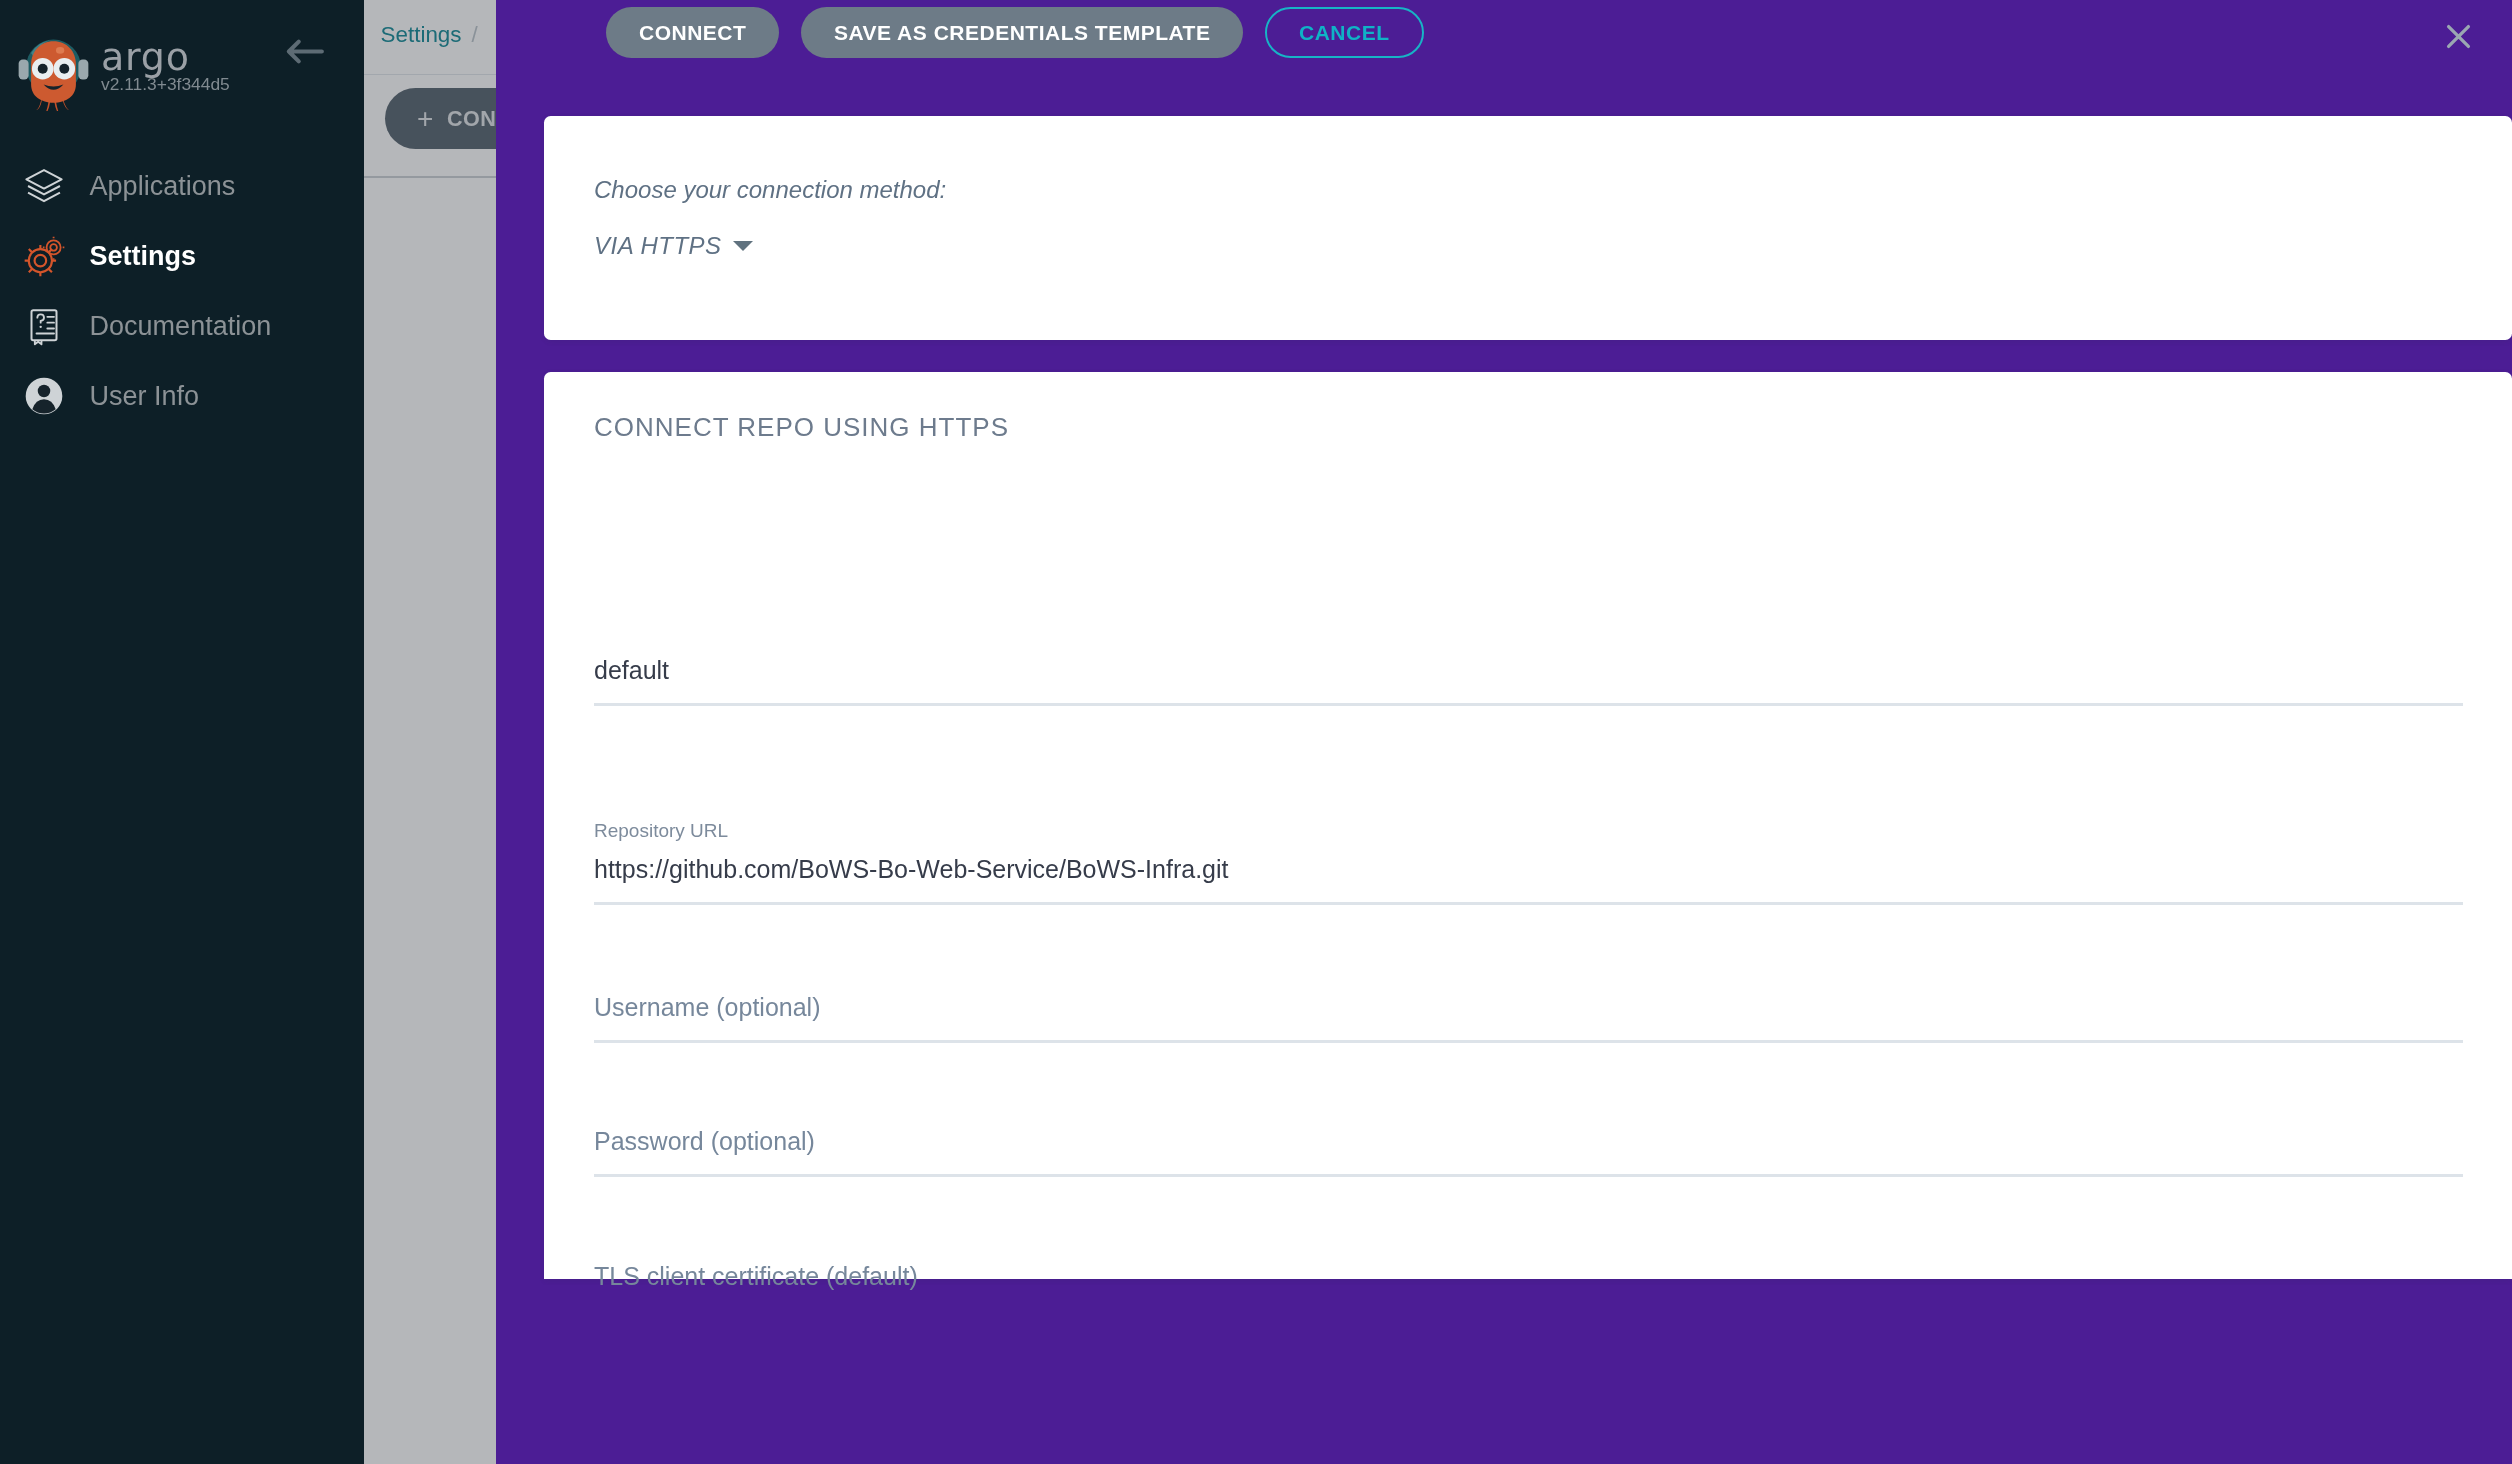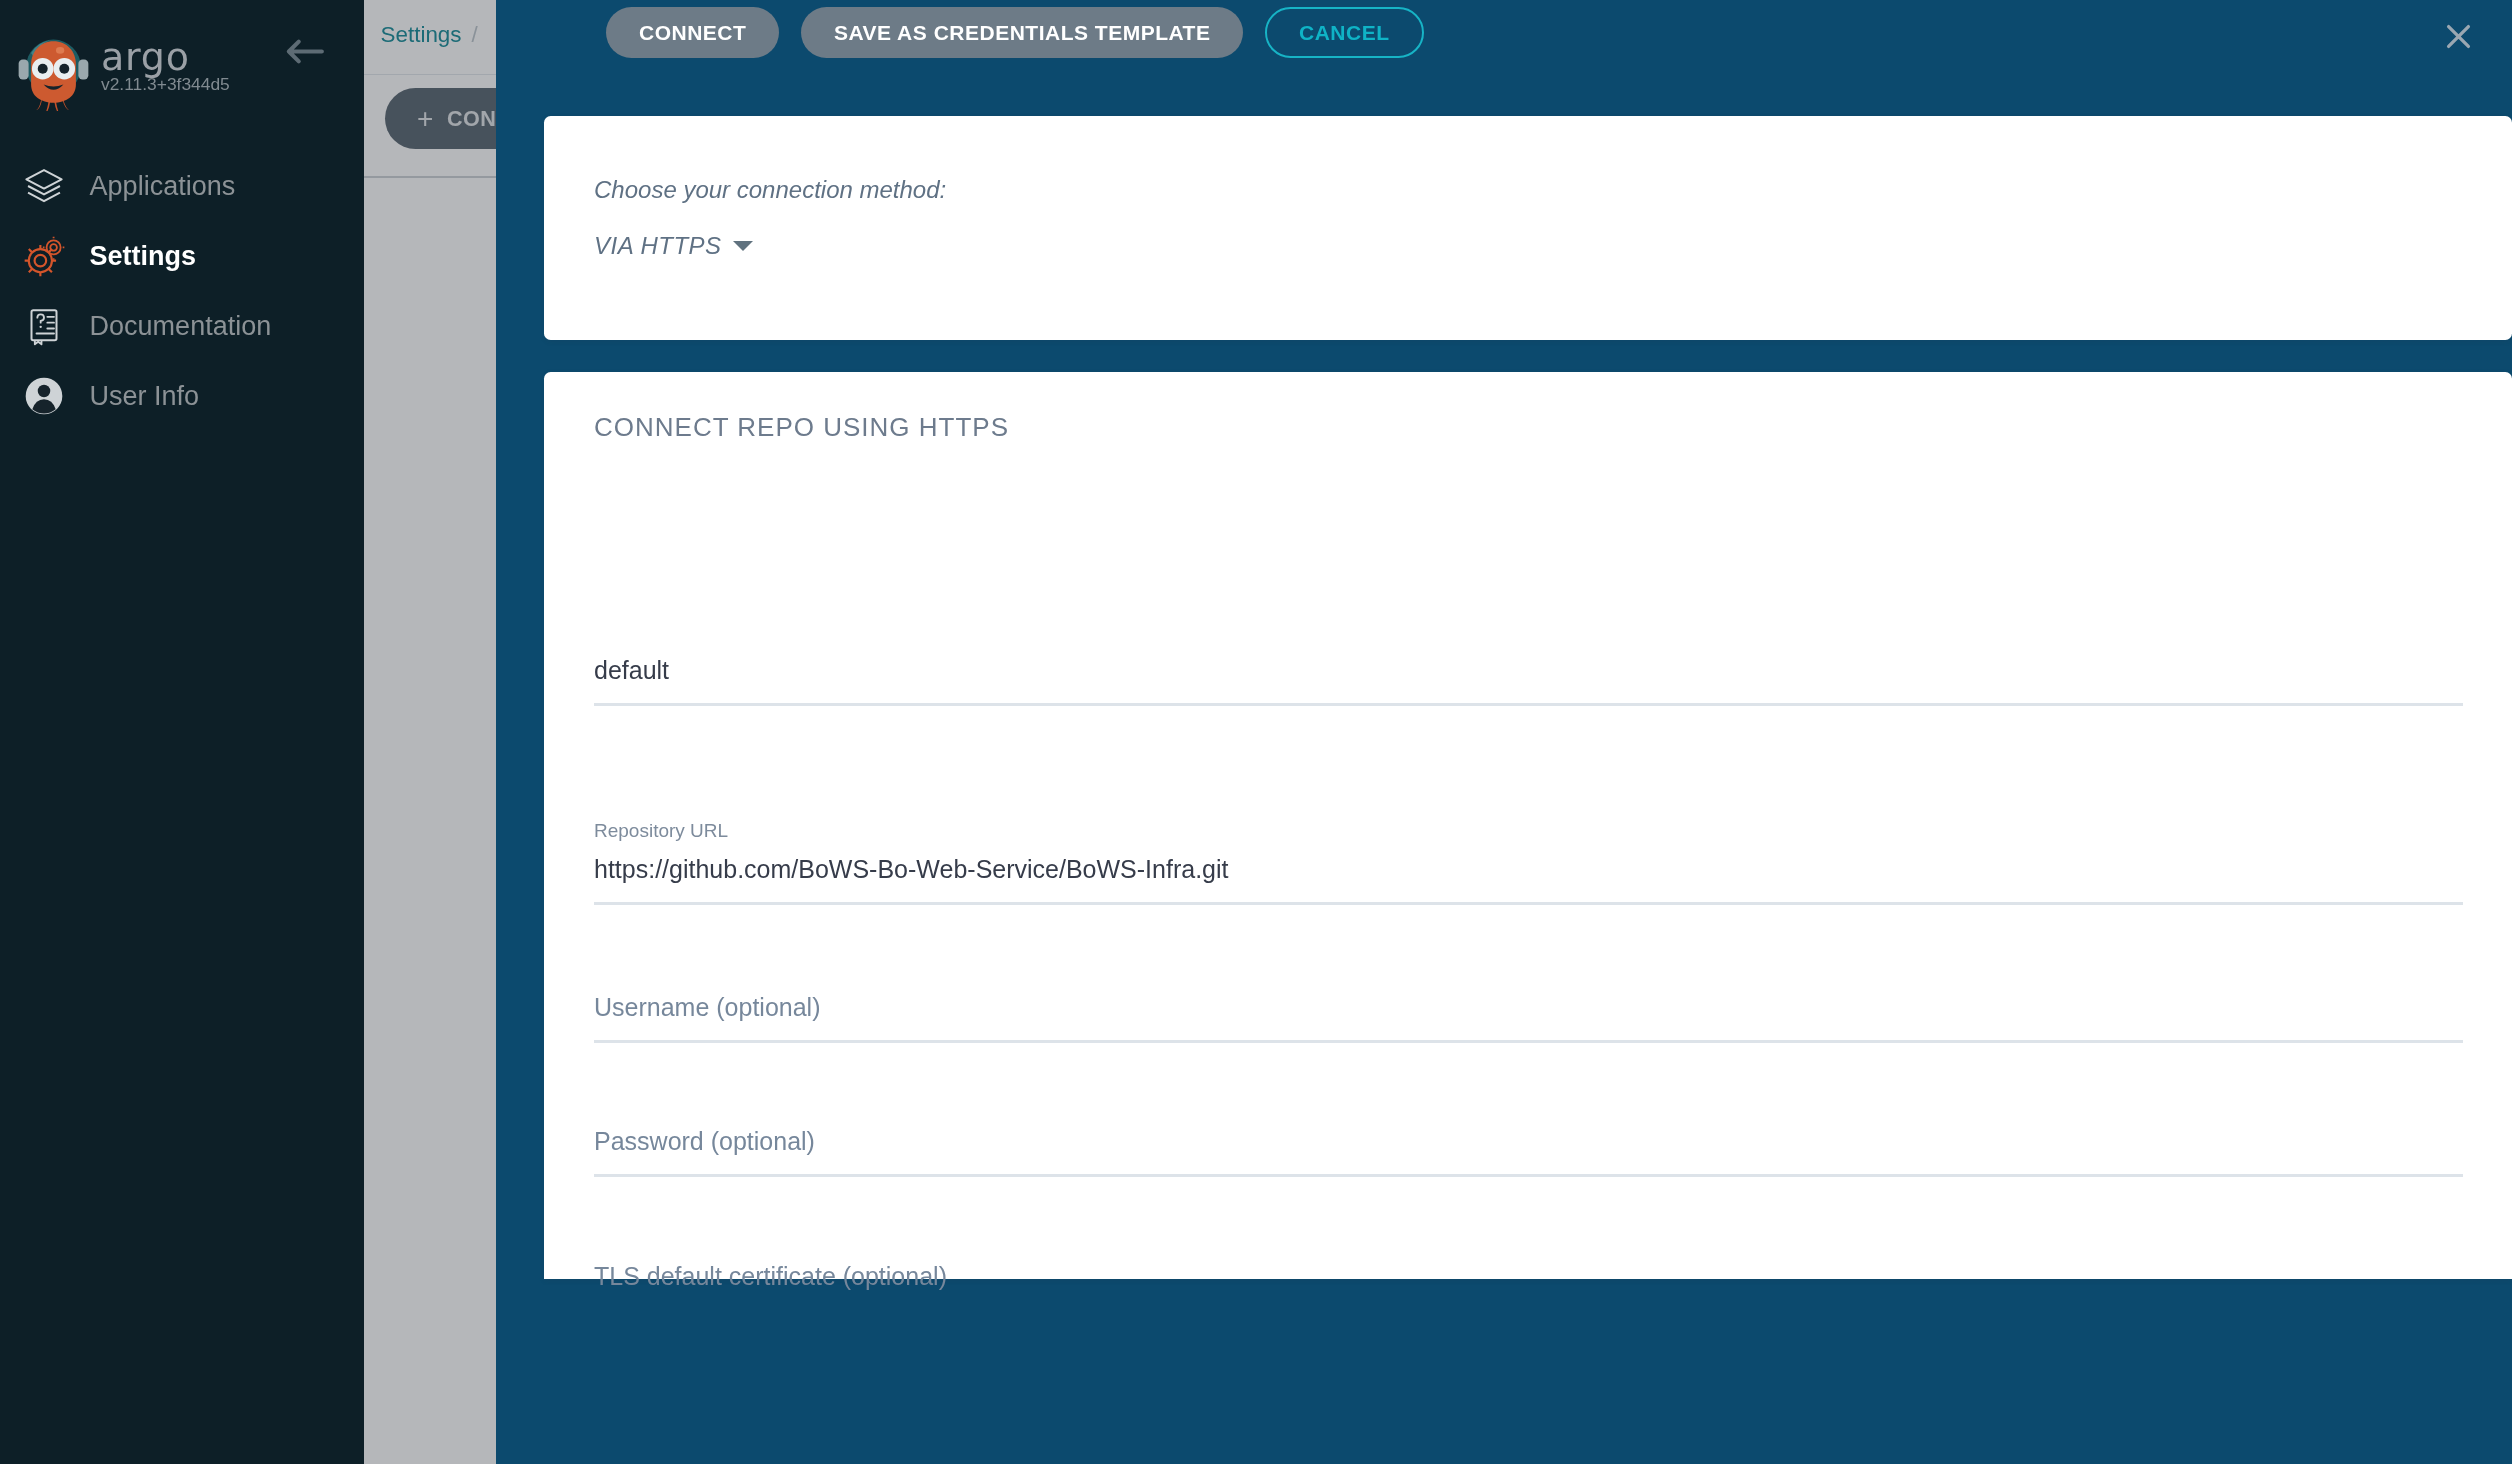--- a/index.html
+++ b/index.html
@@ -88,21 +88,21 @@
     position:absolute; left:364px; top:0;
     width:2149px; height:1465px;
     background:rgba(70,76,82,0.40);
     z-index:10;
   }
 
   
   #panel {
     position:absolute; left:496px; top:0;
     width:2017px; height:1465px;
-    background:#0c4a6e;
+    background:#4c1d95;
     z-index:20;
   }
   .panel-toolbar {
     position:absolute; left:0; top:0;
     width:100%; height:65px;
     display:flex; align-items:center;
   }
   .tbtn {
     height:51px; border-radius:26px; border:none;
     display:flex; align-items:center; justify-content:center;
@@ -337,18 +337,18 @@
       <span class="field-placeholder">Username (optional)</span>
       <div class="field-underline"></div>
     </div>
 
     <div class="field" id="field-password">
       <span class="field-placeholder">Password (optional)</span>
       <div class="field-underline"></div>
     </div>
 
     <div class="field" id="field-tls">
-      <span class="field-placeholder">TLS default certificate (optional)</span>
+      <span class="field-placeholder">TLS client certificate (default)</span>
     </div>
 
   </div>
 </div>
 
 
 </body></html>

